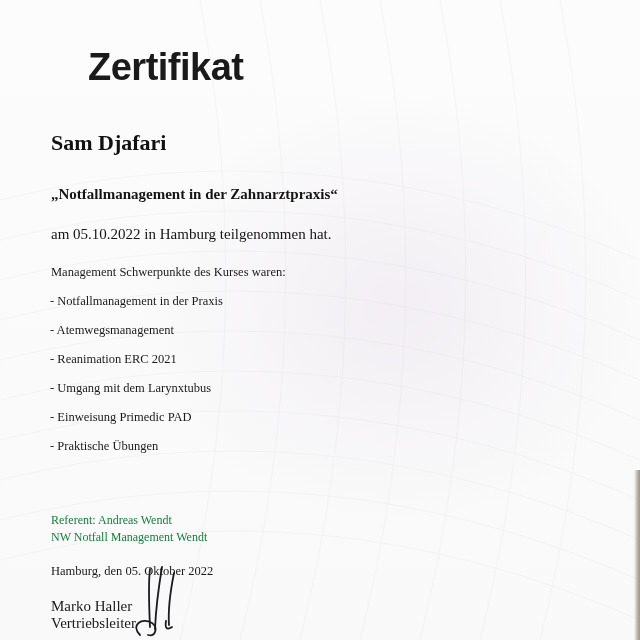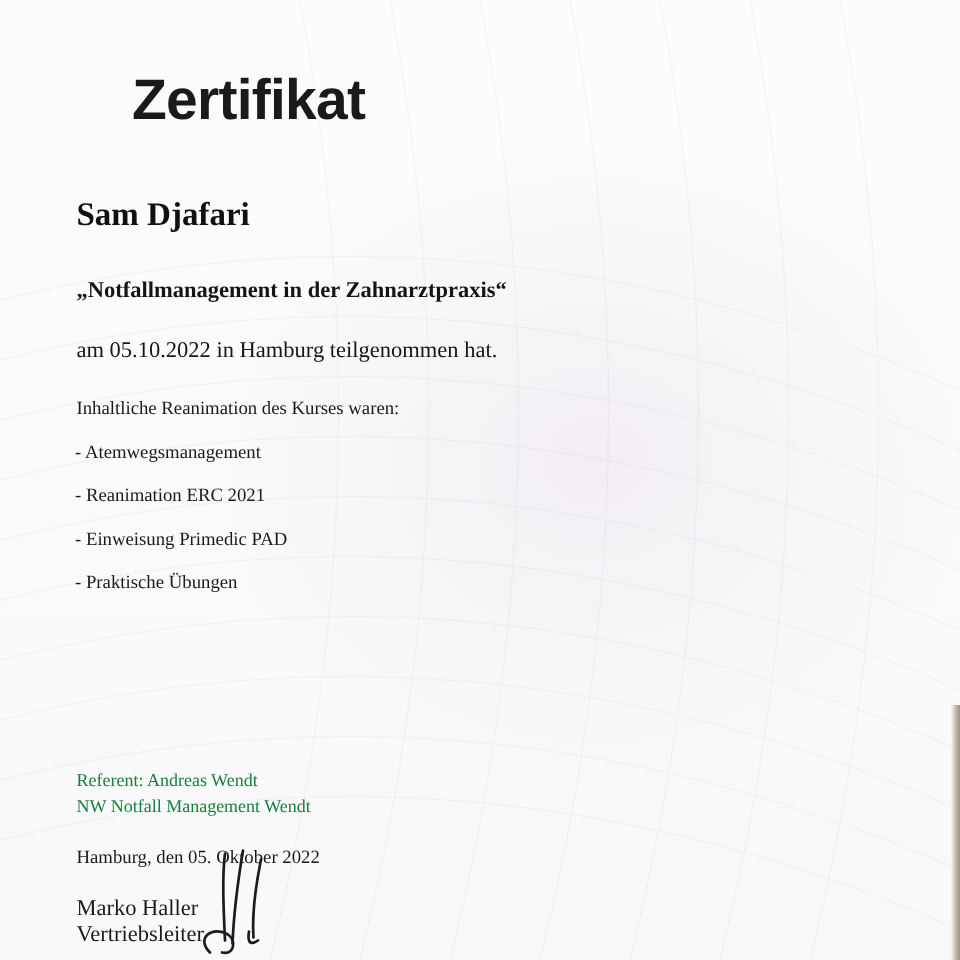--- a/index.html
+++ b/index.html
@@ -85,25 +85,27 @@
       <path d="M560 0 Q620 320 540 640"></path>
     </g>
   </svg>
   <div class="right-edge"></div>
 </div>
 
 <div class="title">Zertifikat</div>
 <div class="name">Sam Djafari</div>
 <div class="course">„Notfallmanagement in der Zahnarztpraxis“</div>
 <div class="participated">am 05.10.2022 in Hamburg teilgenommen hat.</div>
-<div class="focus-intro">Inhaltliche Reanimation des Kurses waren:</div>
+<div class="focus-intro">Management Schwerpunkte des Kurses waren:</div>
 
 <ul class="topics">
+  <li>- Notfallmanagement in der Praxis</li>
   <li>- Atemwegsmanagement</li>
   <li>- Reanimation ERC 2021</li>
+  <li>- Umgang mit dem Larynxtubus</li>
   <li>- Einweisung Primedic PAD</li>
   <li>- Praktische Übungen</li>
 </ul>
 
 <div class="referent">
   <div>Referent: Andreas Wendt</div>
   <div>NW Notfall Management Wendt</div>
 </div>
 
 <div class="place-date">Hamburg, den 05. Oktober 2022</div>

